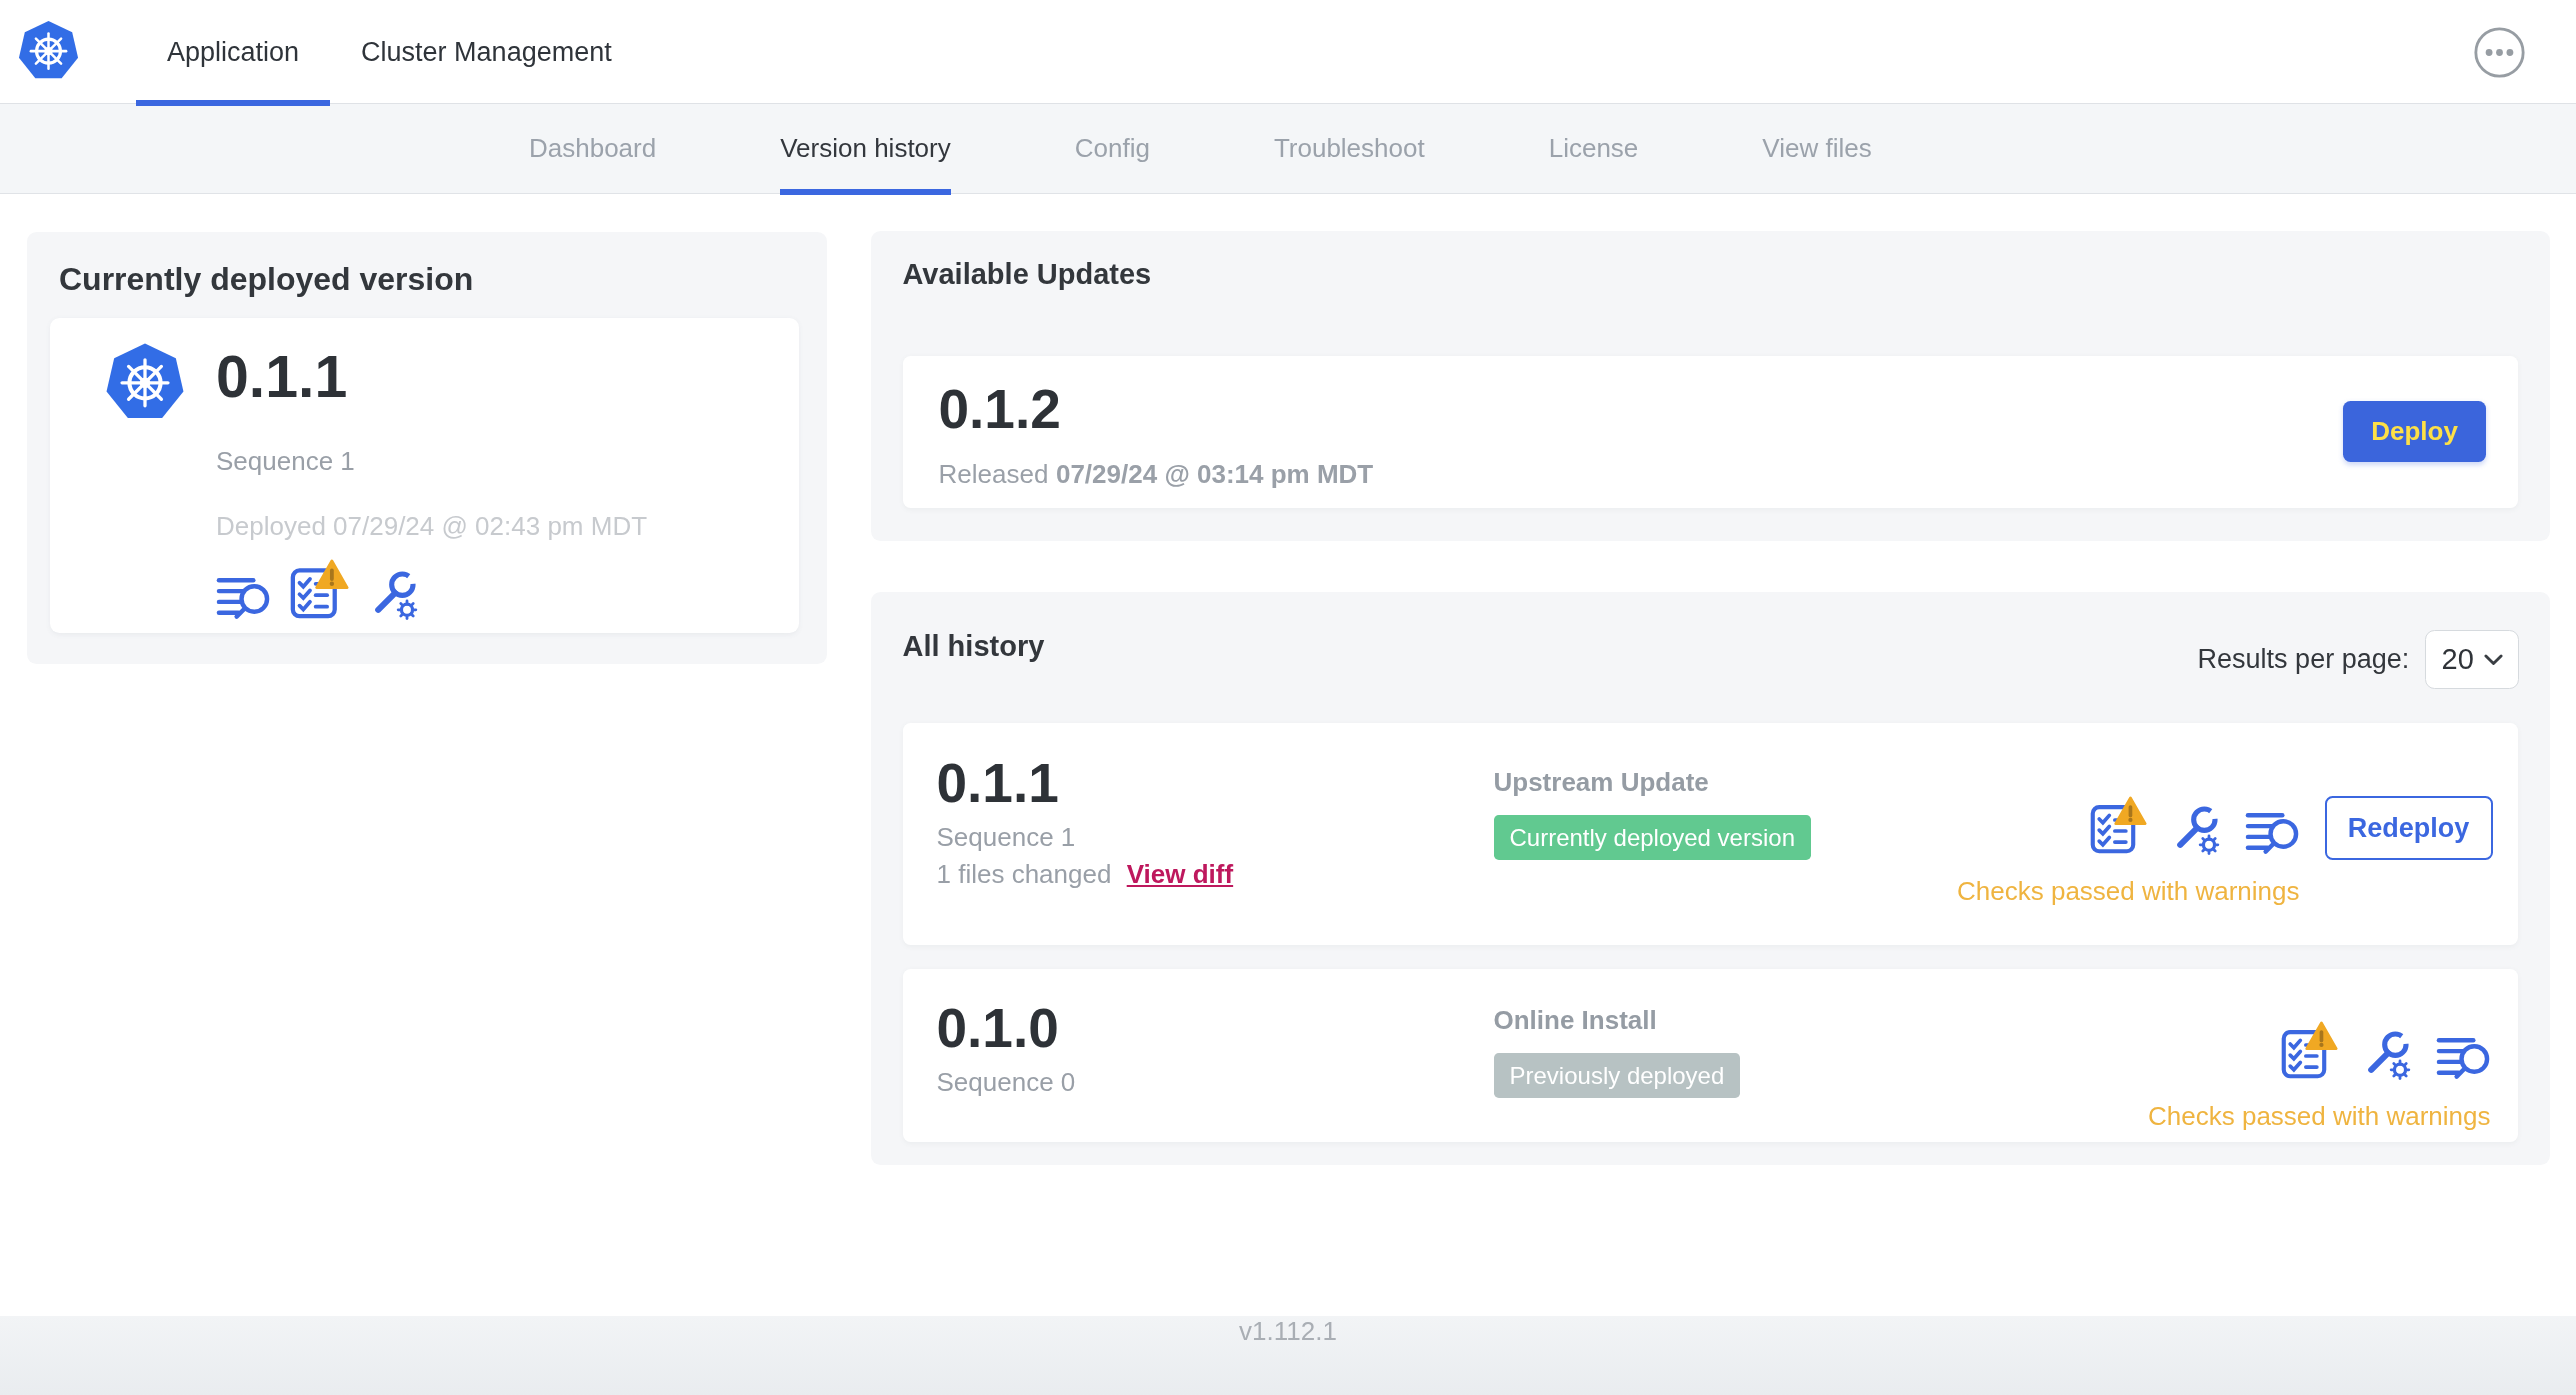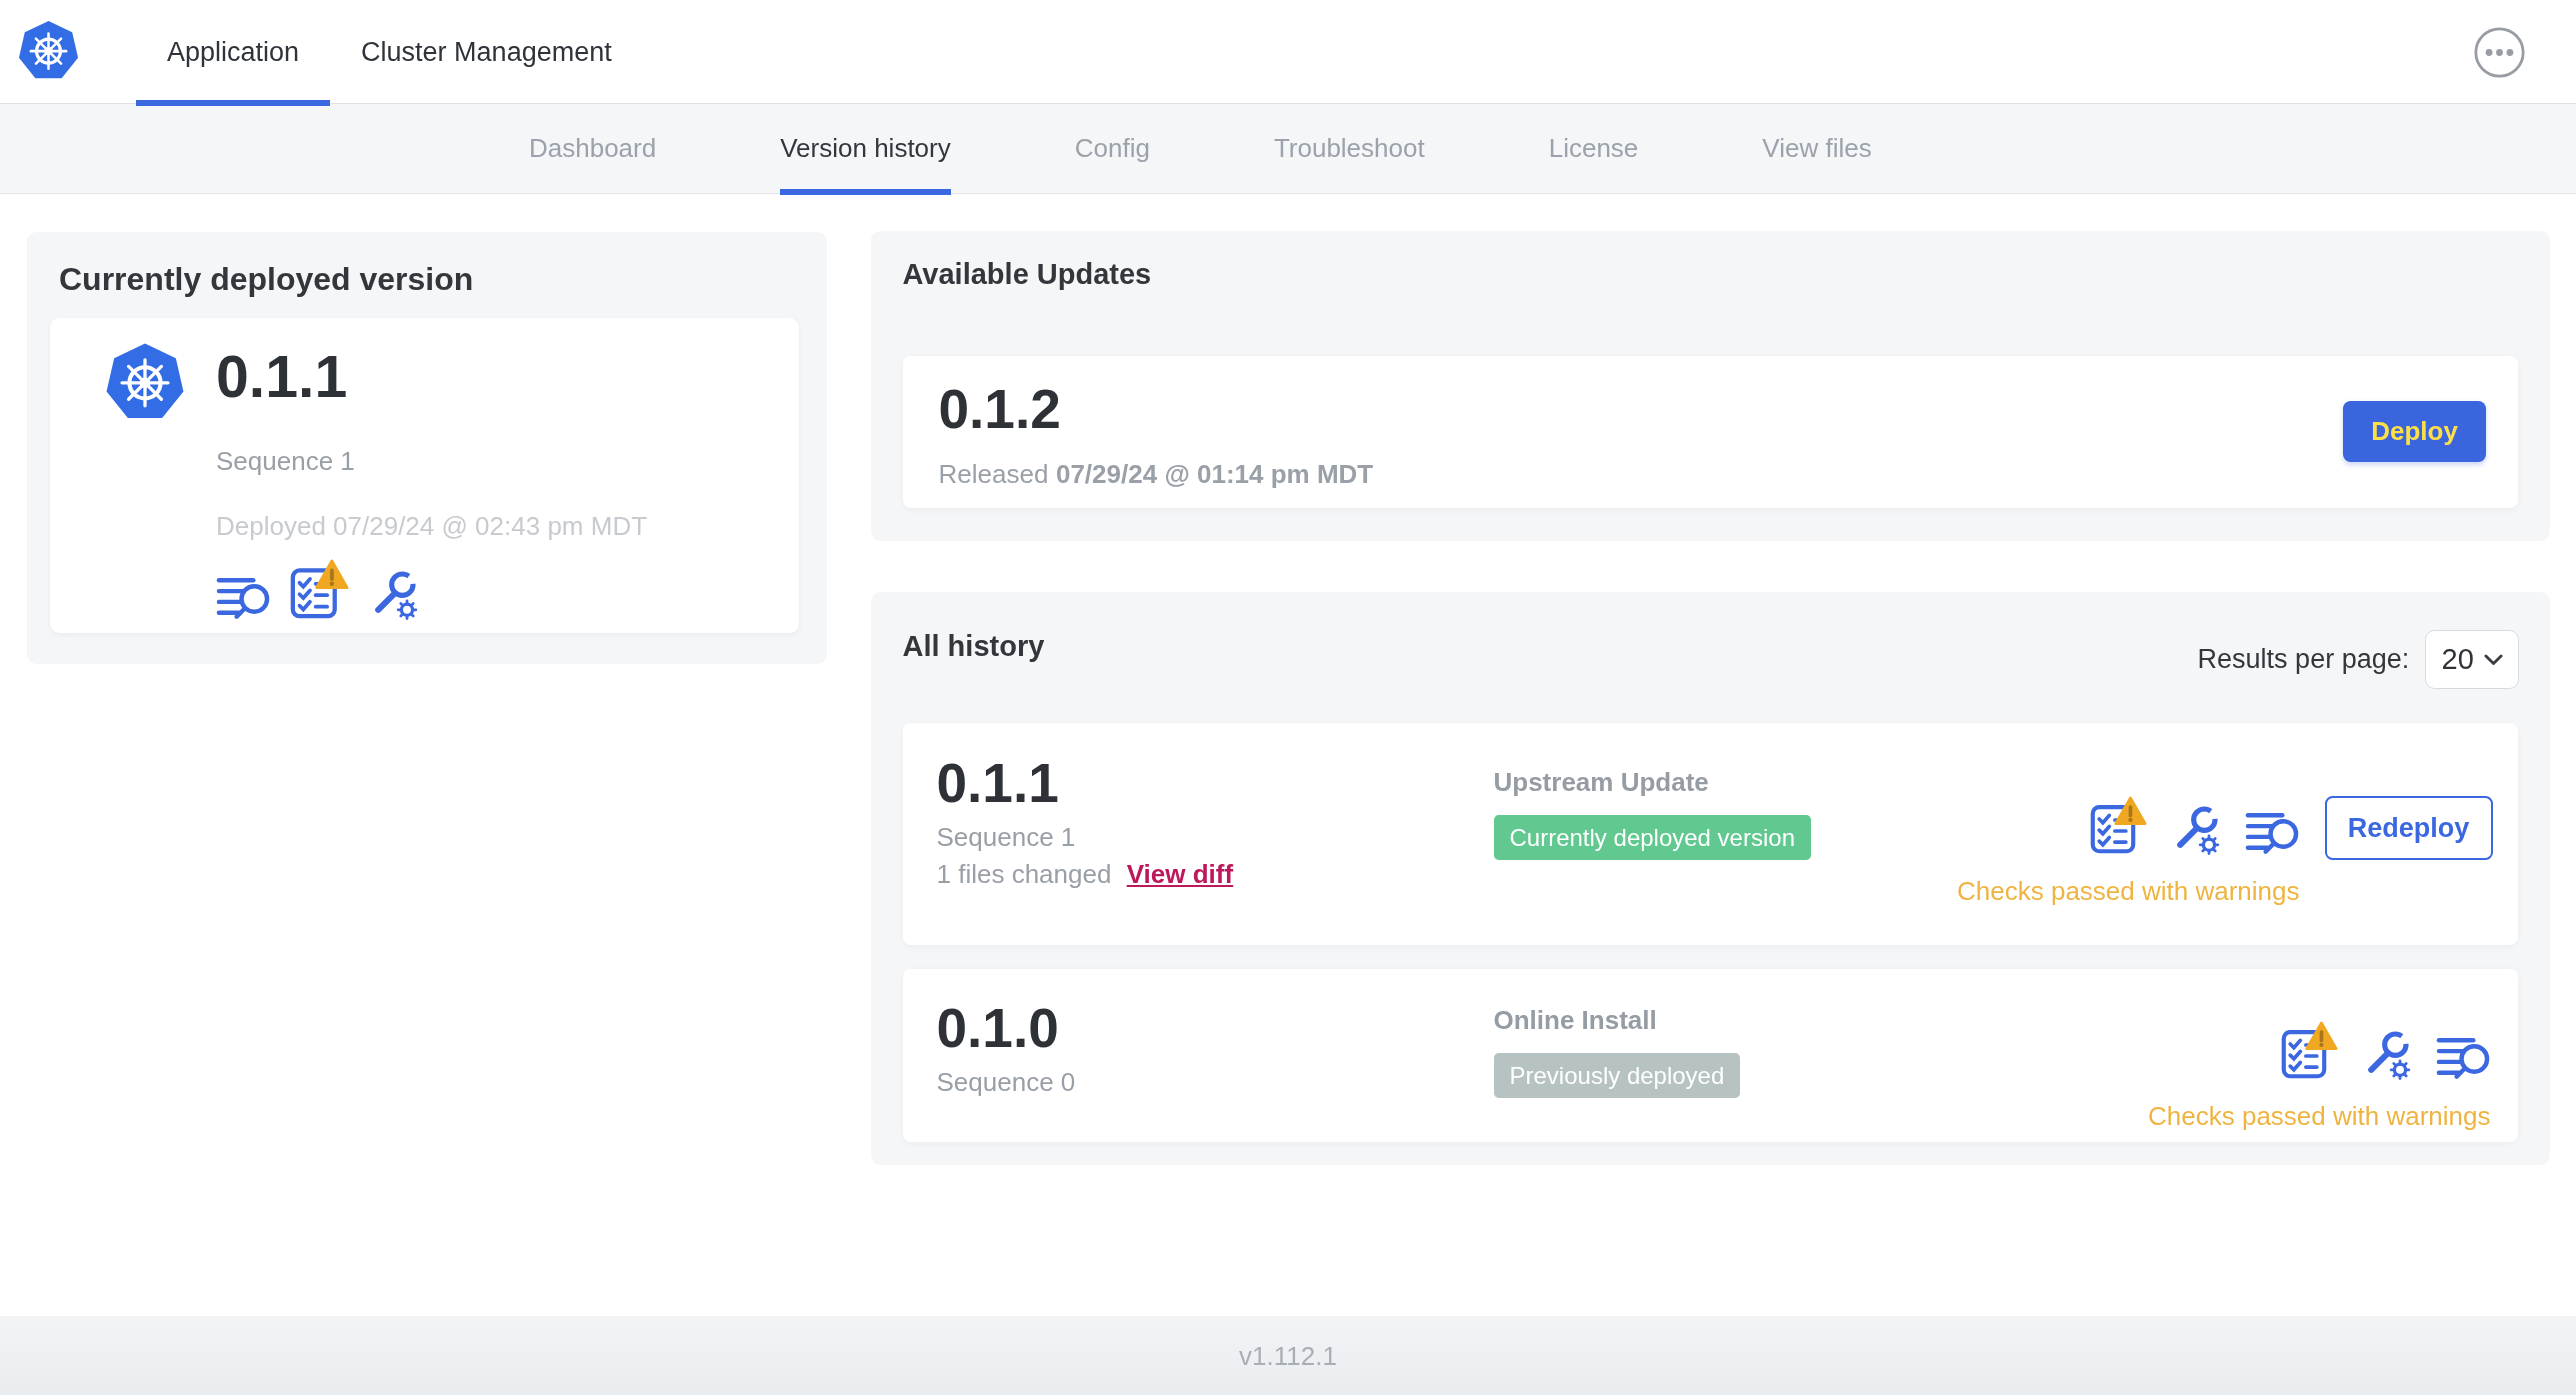--- a/index.html
+++ b/index.html
@@ -72,21 +72,21 @@
   .badge-gray{background:#b7c2c3;}
   .col-actions{position:absolute;display:flex;align-items:flex-start;}
   .icons-col{display:flex;flex-direction:column;align-items:flex-end;}
   .icons-row{display:flex;gap:23px;align-items:flex-end;}
   .status-warn{font-size:26px;color:#efb440;margin-top:21px;white-space:nowrap;}
   .btn-redeploy{margin-left:25px;width:168px;height:64px;background:#fff;border:2.9px solid #3b67e0;border-radius:7.6px;color:#3b67e0;font-size:27px;font-weight:700;font-family:inherit;display:flex;align-items:center;justify-content:center;cursor:pointer;}
 
   .icon-btn{cursor:pointer;}
 
   
-  .footer{position:absolute;left:0;top:1316px;width:2576px;height:80px;background:linear-gradient(#f2f4f6,#e9ecef);display:flex;align-items:center;justify-content:center;font-size:26px;color:#a9aeb4;}
+  .footer{position:absolute;left:0;top:1316px;width:2576px;height:80px;background:linear-gradient(#f2f4f6,#e9ecef);display:flex;align-items:flex-start;justify-content:center;font-size:26px;color:#a9aeb4;}
 </style>
 </head>
 <body>
 
 <header class="app-header">
   <span class="logo">
     <svg viewBox="0 0 100 100" width="63" height="63">
       <polygon points="50,3 87.6,21 96.9,61.5 70.9,94 29.1,94 3.1,61.5 12.4,21" fill="#326de6"></polygon>
       <g stroke="#ffffff" stroke-width="4" stroke-linecap="round">
         <line x1="22" y1="51" x2="78" y2="51"></line>
@@ -187,21 +187,21 @@
       </span>
     </div>
   </div>
 </section>
 
 <section class="panel panel-updates">
   <h2 class="panel-title">Available Updates</h2>
   <div class="update-card">
     <div class="upd-version">0.1.2</div>
     <div class="upd-released">
-      <span>Released</span><b>07/29/24 @ 01:14 pm MDT</b>
+      <span>Released</span><b>07/29/24 @ 03:14 pm MDT</b>
     </div>
     <button class="btn-deploy">Deploy</button>
   </div>
 </section>
 
 <section class="panel panel-versions">
   <h2 class="panel-title">All history</h2>
   <div class="rpp">
     <span class="rpp-label">Results per page:</span>
     <span class="select-box">

